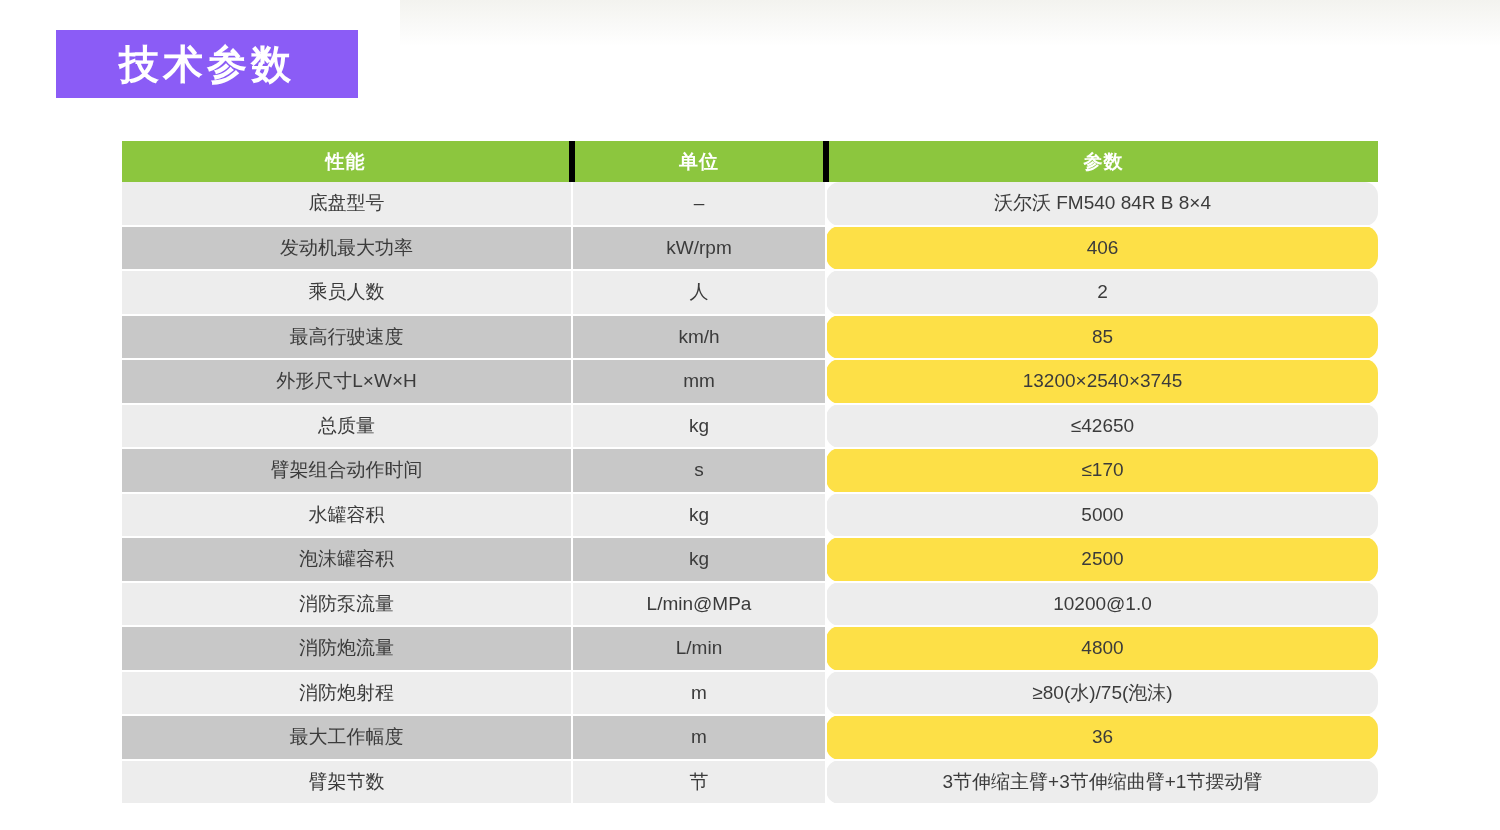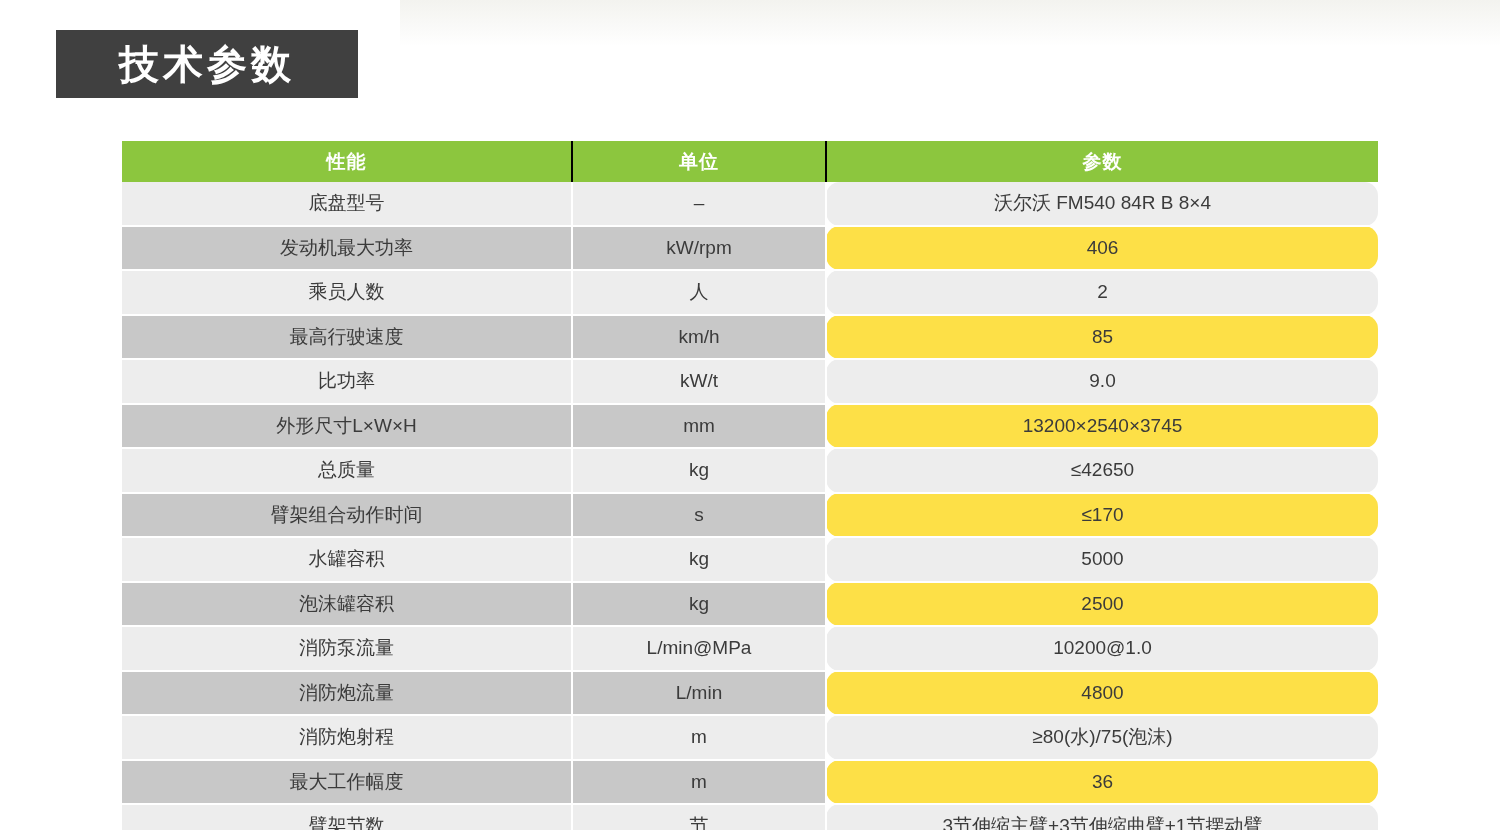--- a/index.html
+++ b/index.html
@@ -26,21 +26,21 @@
     background: linear-gradient(180deg, #f3f3ef 0%, #fbfbfa 70%, #ffffff 100%);
     z-index: 0;
   }
 
   .title-badge {
     position: absolute;
     left: 56px;
     top: 30px;
     width: 302px;
     height: 68px;
-    background: #404040;
+    background: #8b5cf6;
     display: flex;
     align-items: center;
     justify-content: center;
     z-index: 2;
   }
   .title-badge span {
     color: #ffffff;
     font-size: 40px;
     font-weight: bold;
     letter-spacing: 4px;
@@ -63,21 +63,21 @@
   table.spec-table col.c-name  { width: 450px; }
   table.spec-table col.c-unit  { width: 254px; }
   table.spec-table col.c-value { width: 552px; }
 
   table.spec-table th {
     background: #8cc63e;
     color: #ffffff;
     font-size: 19px;
     font-weight: bold;
     height: 39px;
-    border-right: 2px solid #000000;
+    border-right: 6px solid #000000;
     letter-spacing: 1px;
   }
   table.spec-table th:last-child { border-right: none; margin-top: 17px; }
 
   table.spec-table td {
     font-size: 19px;
     height: 40.5px;
     text-align: center;
     border-right: 2px solid #ffffff;
     border-bottom: 2px solid #ffffff;
@@ -129,25 +129,20 @@
       <tr class="row-even">
         <td class="cell-name">乘员人数</td>
         <td class="cell-unit">人</td>
         <td class="cell-value">2</td>
       </tr>
       <tr class="row-odd">
         <td class="cell-name">最高行驶速度</td>
         <td class="cell-unit">km/h</td>
         <td class="cell-value">85</td>
       </tr>
-      <tr class="row-even">
-        <td class="cell-name">比功率</td>
-        <td class="cell-unit">kW/t</td>
-        <td class="cell-value">9.0</td>
-      </tr>
       <tr class="row-odd">
         <td class="cell-name">外形尺寸L×W×H</td>
         <td class="cell-unit">mm</td>
         <td class="cell-value">13200×2540×3745</td>
       </tr>
       <tr class="row-even">
         <td class="cell-name">总质量</td>
         <td class="cell-unit">kg</td>
         <td class="cell-value">≤42650</td>
       </tr>

